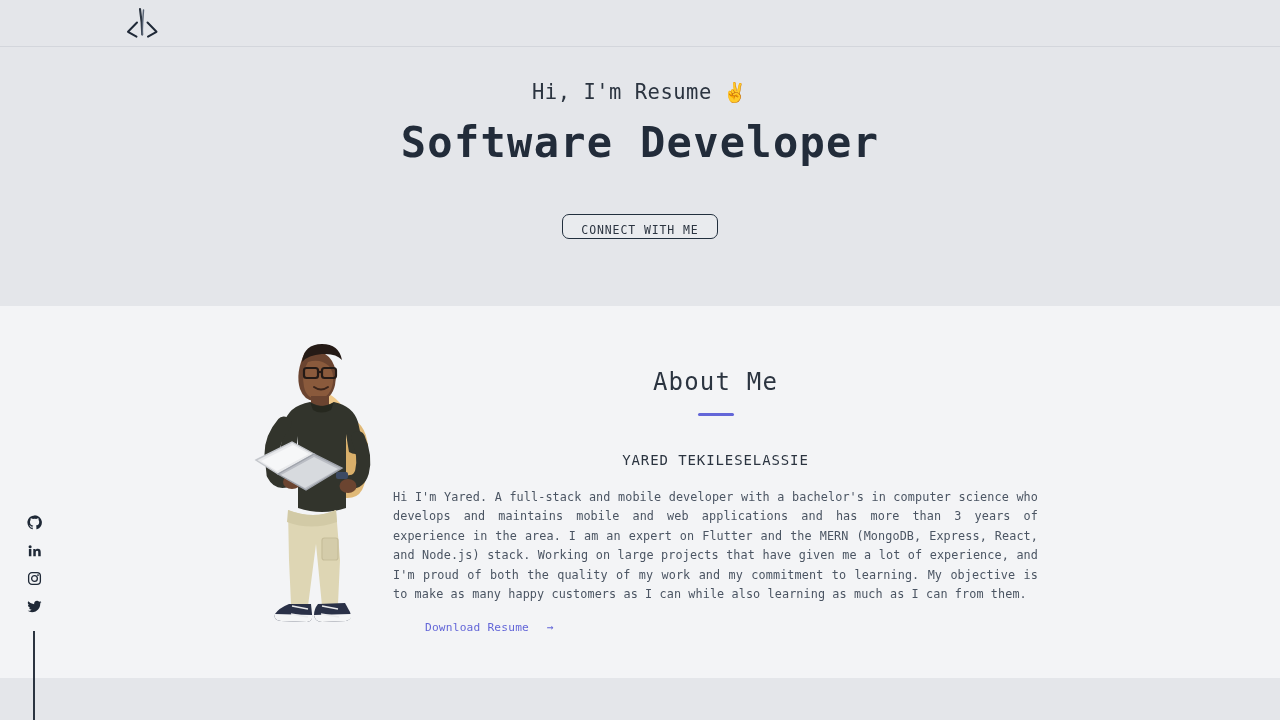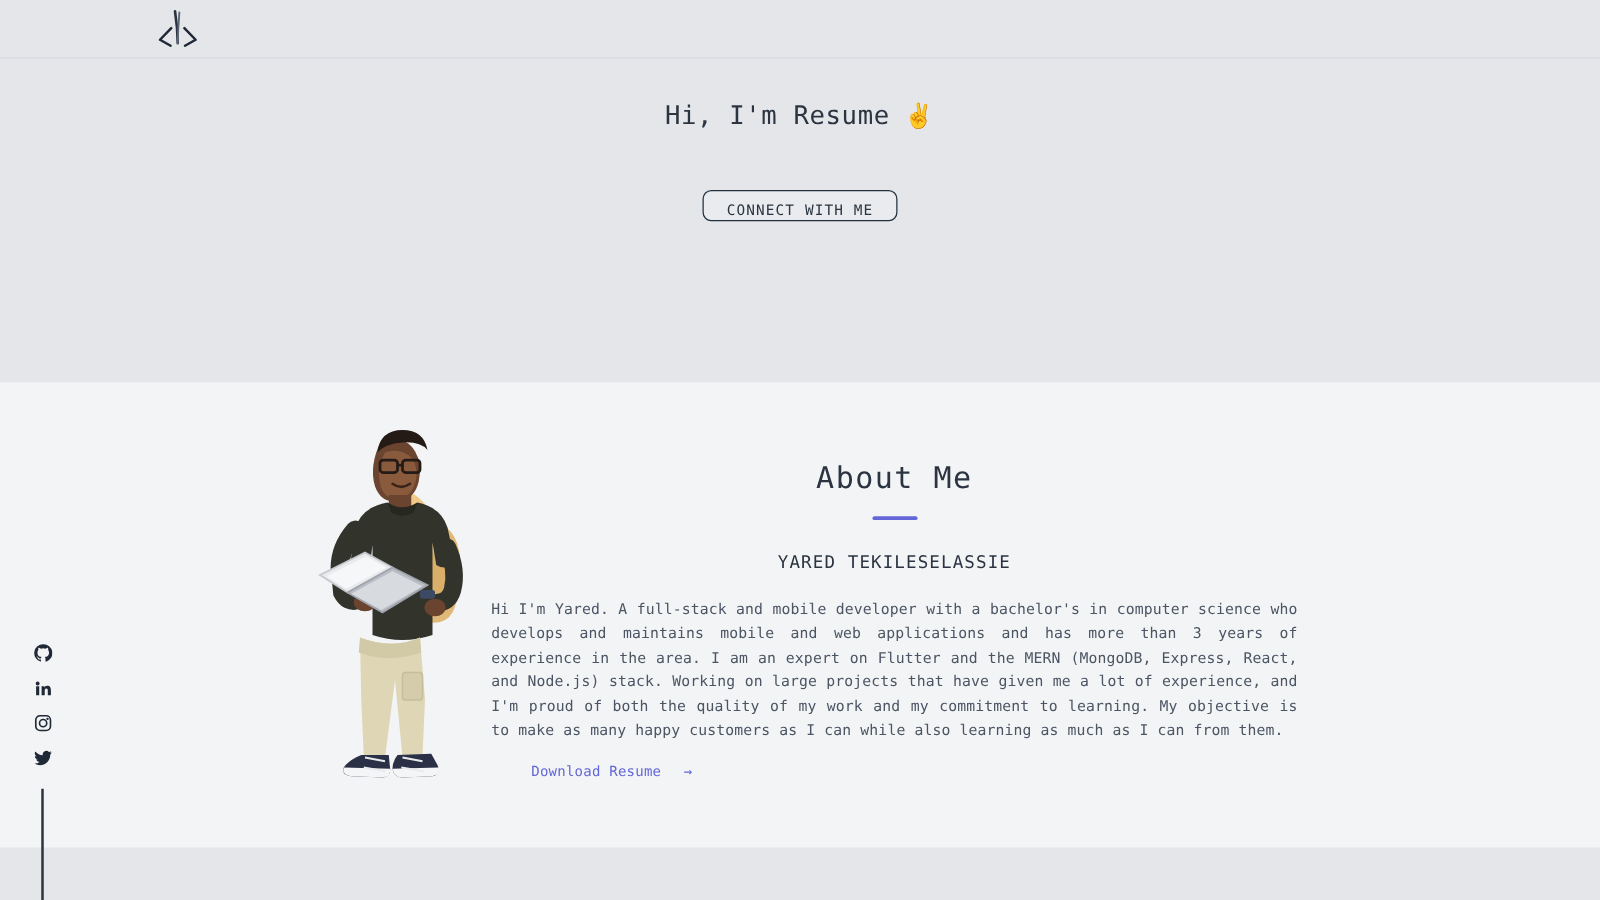--- a/index.html
+++ b/index.html
@@ -162,21 +162,21 @@
     border-radius: 2px;
     margin: 17px auto 0;
   }
 
   .about-name {
     text-align: center;
     font-size: 14px;
     font-weight: 400;
     color: #2b3440;
     letter-spacing: 0.9px;
-    margin-top: 26px;
+    margin-top: 36px;
   }
 
   .about-text {
     margin-top: 20px;
     font-size: 11.8px;
     line-height: 19.4px;
     color: #4b5563;
     text-align: justify;
     letter-spacing: 0.1px;
   }
@@ -255,20 +255,21 @@
     </button>
   </nav>
 </header>
 
 <section class="hero">
   <div class="hero-greeting">
     <span>Hi, I'm Resume</span>
     <span class="hero-emoji">✌️</span>
   </div>
 
+  <h1 class="hero-title">Software Developer</h1>
 
   <button class="hero-cta">CONNECT WITH ME</button>
 </section>
 
 <section class="about">
 
   <div class="about-figure">
     <svg width="146" height="290" viewBox="0 0 146 290">
 
       <path d="M93 72 q26 6 27 34 q1 28 -6 42 q-5 9 -17 8 q-13 -2 -16 -16 l-2 -56 z" fill="#e0b978"></path>

